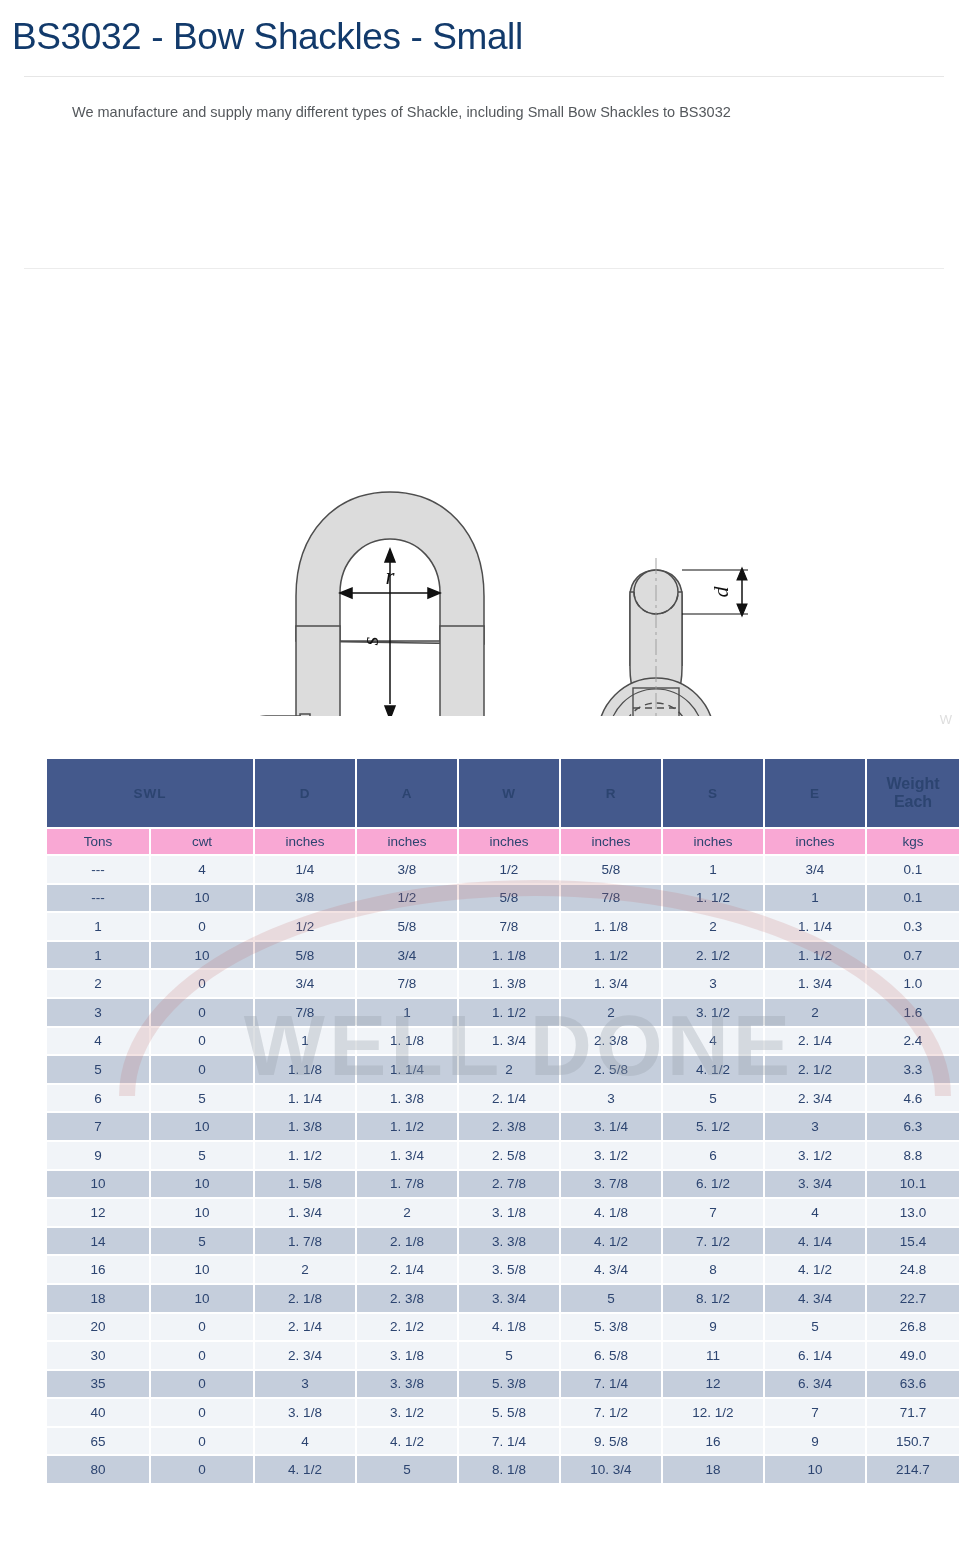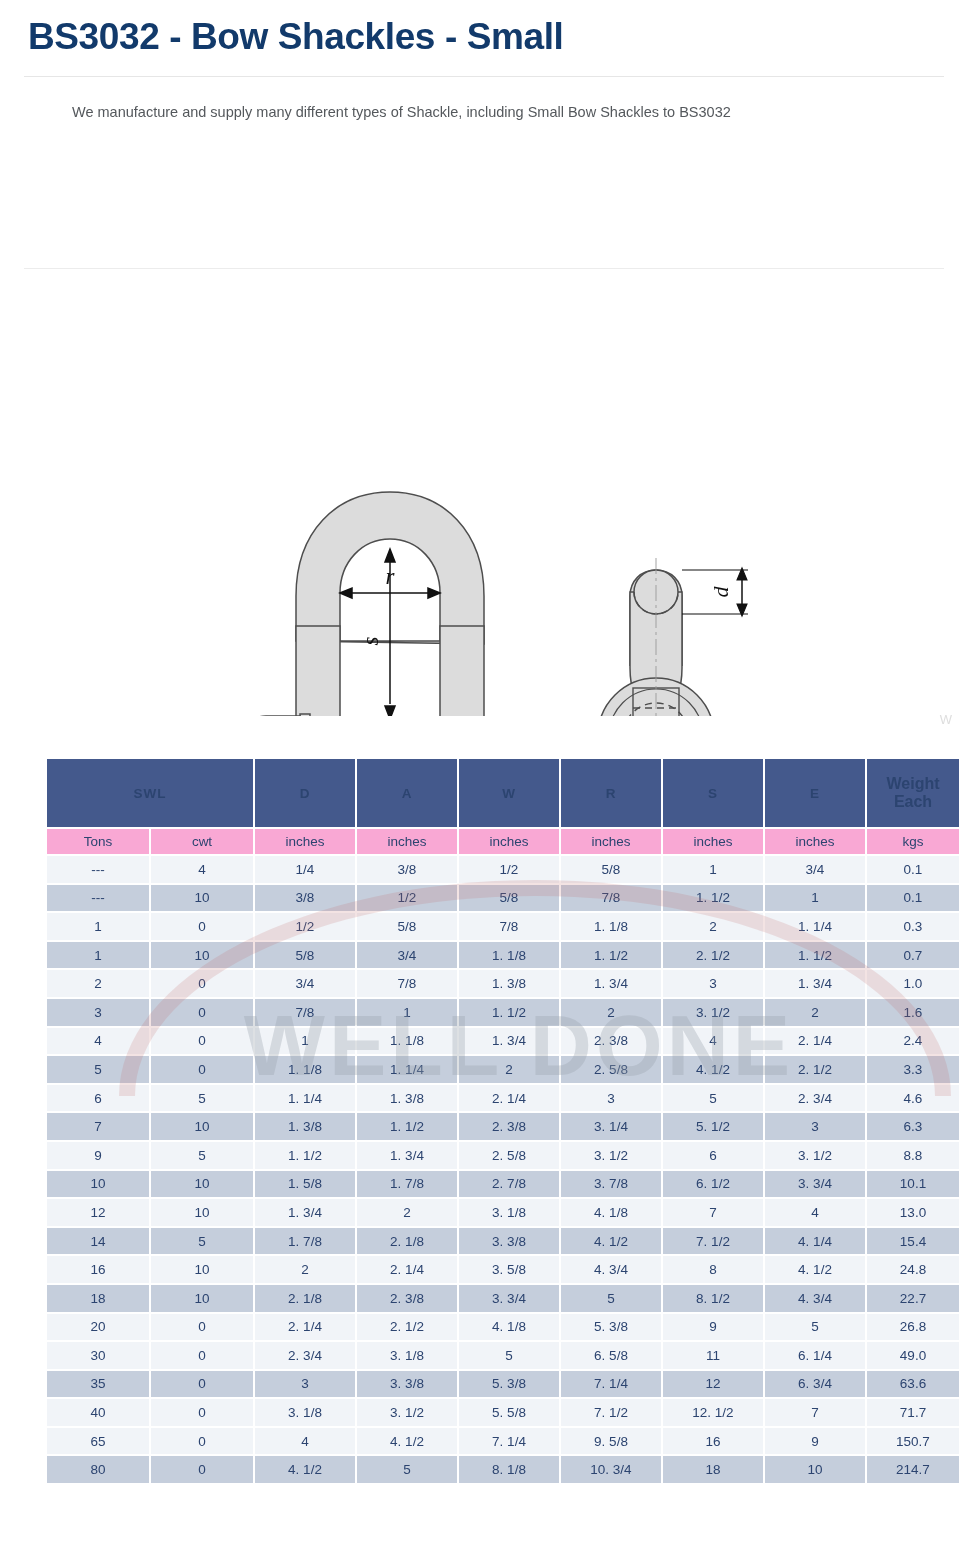--- a/index.html
+++ b/index.html
@@ -11,24 +11,24 @@
     width: 968px;
     height: 1552px;
     position: relative;
     font-family: "Liberation Sans", sans-serif;
     overflow: hidden;
   }
 
   
   .page-title {
     position: absolute;
-    left: 28px;
+    left: 12px;
     top: 16px;
     font-size: 37px;
-    font-weight: bold;
+    font-weight: normal;
     color: #123A6B;
     letter-spacing: -0.4px;
     white-space: nowrap;
   }
   .rule-top {
     position: absolute;
     left: 24px;
     top: 76px;
     width: 920px;
     height: 1px;

